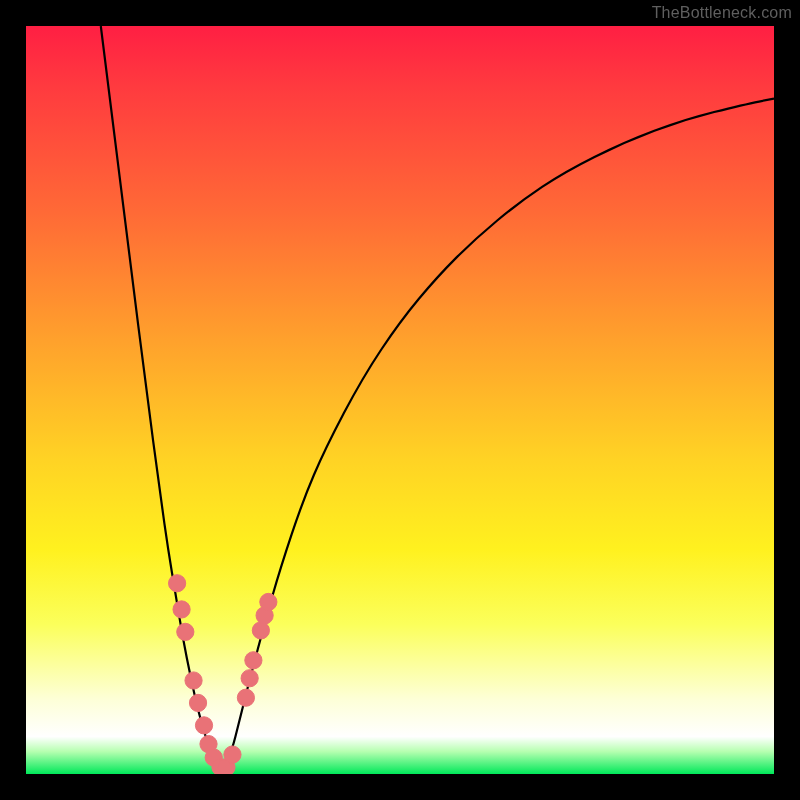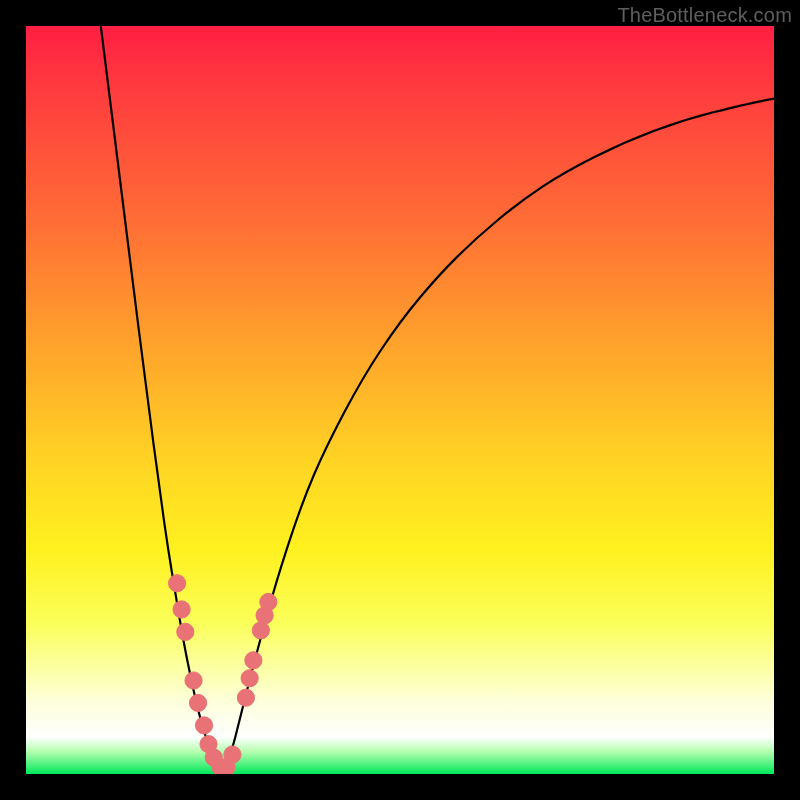--- a/index.html
+++ b/index.html
@@ -42,21 +42,21 @@
     left: 0;
     top: 0;
     width: 748px;
     height: 748px;
   }
   .watermark {
     position: absolute;
     top: 4px;
     right: 8px;
     color: #5f5f5f;
-    font-size: 20px;
+    font-size: 16px;
     font-weight: 500;
     letter-spacing: 0.2px;
     user-select: none;
   }
 </style>
 </head>
 <body>
 
 <div class="frame">
   <div class="plot">

